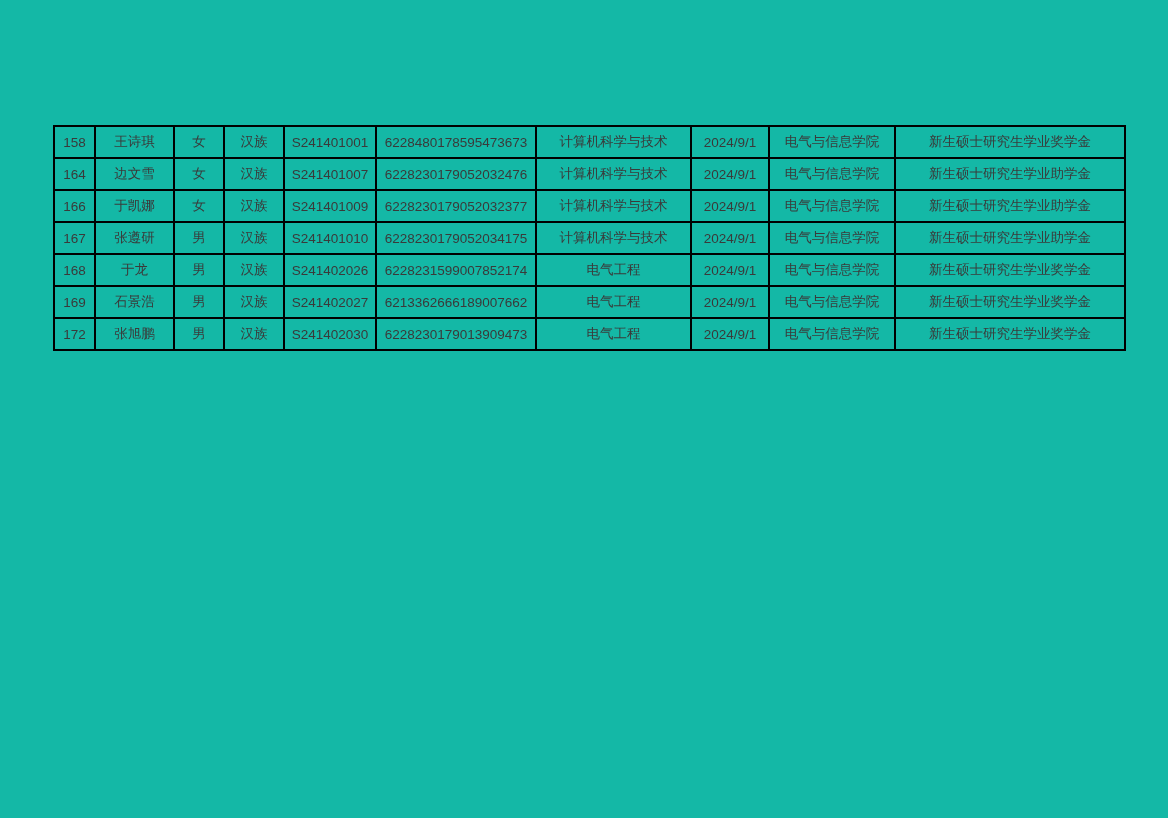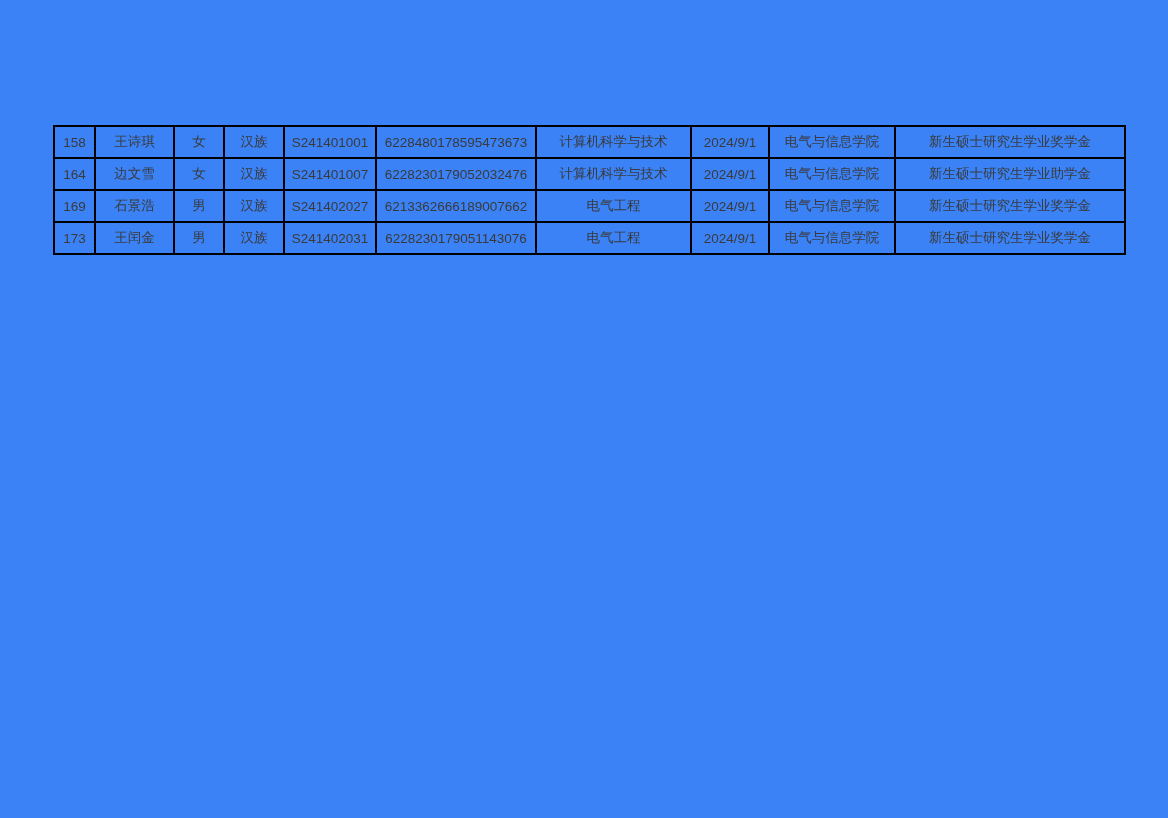--- a/index.html
+++ b/index.html
@@ -8,21 +8,21 @@
     background: #ffffff;
     width: 1168px;
     height: 818px;
     overflow: hidden;
     font-family: "Liberation Sans", "DejaVu Sans", sans-serif;
   }
   .page {
     position: relative;
     width: 1168px;
     height: 818px;
-    background: #3b82f6;
+    background: #14b8a6;
   }
   table.roster {
     position: absolute;
     left: 53px;
     top: 125px;
     width: 1071px;
     border-collapse: collapse;
     table-layout: fixed;
   }
   table.roster td {
@@ -84,38 +84,74 @@
           <td>女</td>
           <td>汉族</td>
           <td>S241401007</td>
           <td>6228230179052032476</td>
           <td>计算机科学与技术</td>
           <td>2024/9/1</td>
           <td>电气与信息学院</td>
           <td>新生硕士研究生学业助学金</td>
         </tr>
         <tr>
+          <td>166</td>
+          <td>于凯娜</td>
+          <td>女</td>
+          <td>汉族</td>
+          <td>S241401009</td>
+          <td>6228230179052032377</td>
+          <td>计算机科学与技术</td>
+          <td>2024/9/1</td>
+          <td>电气与信息学院</td>
+          <td>新生硕士研究生学业助学金</td>
+        </tr>
+        <tr>
+          <td>167</td>
+          <td>张遵研</td>
+          <td>男</td>
+          <td>汉族</td>
+          <td>S241401010</td>
+          <td>6228230179052034175</td>
+          <td>计算机科学与技术</td>
+          <td>2024/9/1</td>
+          <td>电气与信息学院</td>
+          <td>新生硕士研究生学业助学金</td>
+        </tr>
+        <tr>
+          <td>168</td>
+          <td>于龙</td>
+          <td>男</td>
+          <td>汉族</td>
+          <td>S241402026</td>
+          <td>6228231599007852174</td>
+          <td>电气工程</td>
+          <td>2024/9/1</td>
+          <td>电气与信息学院</td>
+          <td>新生硕士研究生学业奖学金</td>
+        </tr>
+        <tr>
           <td>169</td>
           <td>石景浩</td>
           <td>男</td>
           <td>汉族</td>
           <td>S241402027</td>
           <td>6213362666189007662</td>
           <td>电气工程</td>
           <td>2024/9/1</td>
           <td>电气与信息学院</td>
           <td>新生硕士研究生学业奖学金</td>
         </tr>
         <tr>
-          <td>173</td>
-          <td>王闰金</td>
+          <td>172</td>
+          <td>张旭鹏</td>
           <td>男</td>
           <td>汉族</td>
-          <td>S241402031</td>
-          <td>6228230179051143076</td>
+          <td>S241402030</td>
+          <td>6228230179013909473</td>
           <td>电气工程</td>
           <td>2024/9/1</td>
           <td>电气与信息学院</td>
           <td>新生硕士研究生学业奖学金</td>
         </tr>
       </tbody>
   </table>
 </div>
 
 </body></html>

